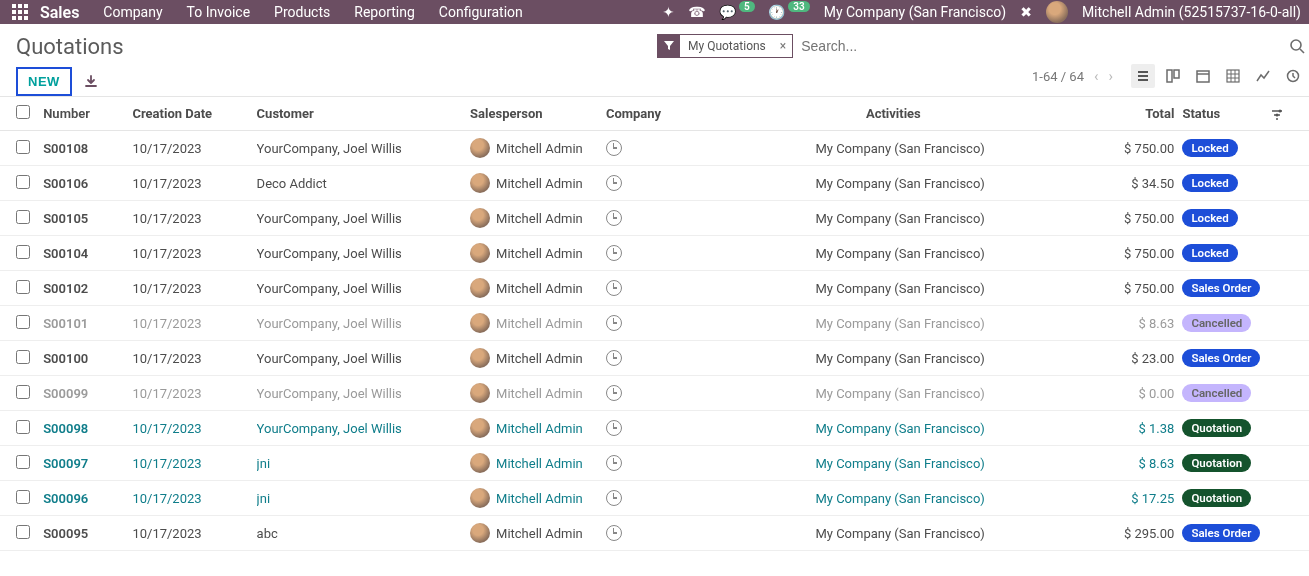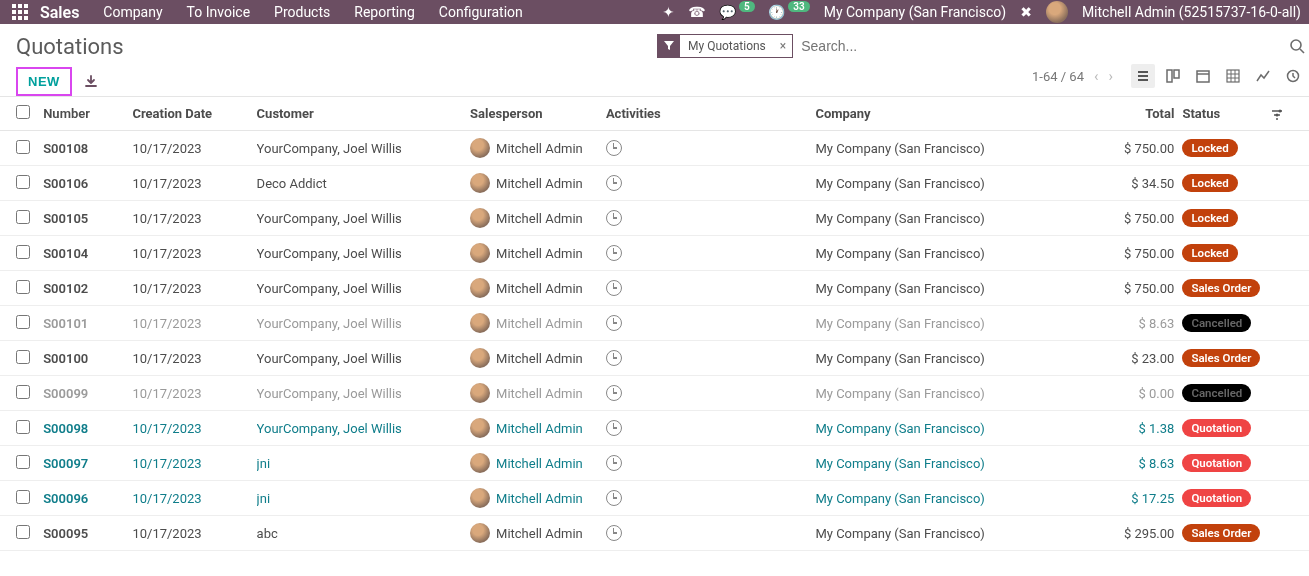--- a/index.html
+++ b/index.html
@@ -10,21 +10,21 @@
 .app-name { font-weight: 600; font-size: 16px; margin-right: 24px; }
 .nav-items { display: flex; gap: 24px; }
 .nav-items a { color: #fff; text-decoration: none; font-size: 14px; cursor: pointer; }
 .topbar-right { margin-left: auto; display: flex; align-items: center; gap: 14px; font-size: 14px; }
 .topbar-right .ico { cursor: pointer; display: flex; align-items: center; gap: 2px; }
 .badge { background: #4fb87f; color: #fff; border-radius: 8px; padding: 0 5px; font-size: 10px; font-weight: 600; position: relative; top: -6px; }
 .avatar { width: 22px; height: 22px; border-radius: 50%; background: radial-gradient(circle at 40% 35%, #d9a87c 30%, #8b6f5c 70%); display: inline-block; }
 .header-row { display: flex; align-items: flex-start; padding: 10px 4px 0 16px; }
 .header-left .title { font-size: 22px; color: #5b5b5b; font-weight: 400; margin-bottom: 8px; }
 .actions { display: flex; align-items: center; gap: 12px; }
-.new-btn { background: #fff; border: 2px solid #d946ef; color: #00a09d; font-weight: 700; padding: 5px 10px; font-size: 13px; cursor: pointer; letter-spacing: 0.5px; }
+.new-btn { background: #fff; border: 2px solid #1d4ed8; color: #00a09d; font-weight: 700; padding: 5px 10px; font-size: 13px; cursor: pointer; letter-spacing: 0.5px; }
 .dl-icon { color: #6b4e62; cursor: pointer; }
 .header-right { margin-left: auto; display: flex; flex-direction: column; align-items: flex-end; gap: 6px; flex: 1; }
 .search-row { display: flex; align-items: center; gap: 6px; width: 648px; }
 .filter-chip { border: 1px solid #6b4e62; display: inline-flex; align-items: stretch; height: 24px; font-size: 12px; }
 .filter-chip .seg-icon { background: #6b4e62; color: #fff; display: flex; align-items: center; padding: 0 6px; }
 .filter-chip .seg-text { padding: 0 8px; display: flex; align-items: center; color: #555; }
 .filter-chip .seg-close { padding: 0 6px; display: flex; align-items: center; color: #777; cursor: pointer; }
 .search-input { flex: 1; border: none; outline: none; font-size: 14px; padding: 4px 2px; color: #333; }
 .search-mag { color: #6c6c6c; cursor: pointer; font-size: 16px; }
 .toolbar-row { display: flex; align-items: center; width: 648px; color: #555; }
@@ -49,23 +49,23 @@
 .c-act { width: 216px; display: flex; align-items: center; }
 .c-comp { width: 268px; }
 .c-total { width: 110px; text-align: right; padding-right: 8px; }
 .c-status { width: 90px; }
 .c-opt { width: 24px; text-align: center; color: #6c6c6c; cursor: pointer; }
 .row-avatar { width: 20px; height: 20px; border-radius: 50%; background: radial-gradient(circle at 40% 35%, #d9a87c 30%, #8b6f5c 70%); display: inline-block; flex-shrink: 0; }
 .clock { width: 16px; height: 16px; border: 1.5px solid #888; border-radius: 50%; position: relative; }
 .clock:after { content: ""; position: absolute; width: 1.5px; height: 5px; background: #888; left: 6px; top: 2px; }
 .clock:before { content: ""; position: absolute; width: 4px; height: 1.5px; background: #888; left: 6px; top: 6px; }
 .badge-pill { display: inline-block; padding: 2px 9px; border-radius: 10px; font-size: 11.5px; font-weight: 600; color: #fff; }
-.b-locked, .b-salesorder { background: #c2410c; }
-.b-cancelled { background: #000000; color: #666; }
-.b-quotation { background: #ef4444; }
+.b-locked, .b-salesorder { background: #1d4ed8; }
+.b-cancelled { background: #c4b5fd; color: #666; }
+.b-quotation { background: #14532d; }
 input[type=checkbox] { width: 14px; height: 14px; cursor: pointer; }
 svg { display: block; }
 </style>
 </head>
 <body>
 
 <div class="topbar">
   <div class="apps-icon">
       <span></span>
       <span></span>
@@ -174,22 +174,22 @@
   </div>
 </div>
 
 <div class="table-wrap">
   <div class="thead-row">
     <div class="cell c-chk"><input type="checkbox" style=""></div>
     <div class="cell c-num">Number</div>
     <div class="cell c-date">Creation Date</div>
     <div class="cell c-cust">Customer</div>
     <div class="cell c-sales">Salesperson</div>
+    <div class="cell c-comp">Company</div>
     <div class="cell c-act">Activities</div>
-    <div class="cell c-comp">Company</div>
     <div class="cell c-total">Total</div>
     <div class="cell c-status">Status</div>
     <div class="cell c-opt">
         <svg width="14" height="14" viewBox="0 0 14 14">
           <path d="M2 4h10M4 8h6M6 12h2" stroke="#555" stroke-width="1.6"></path>
           <circle cx="10" cy="4" r="1.5" fill="#555"></circle>
           <circle cx="7" cy="8" r="1.5" fill="#555"></circle>
         </svg>
       </div>
   </div>

